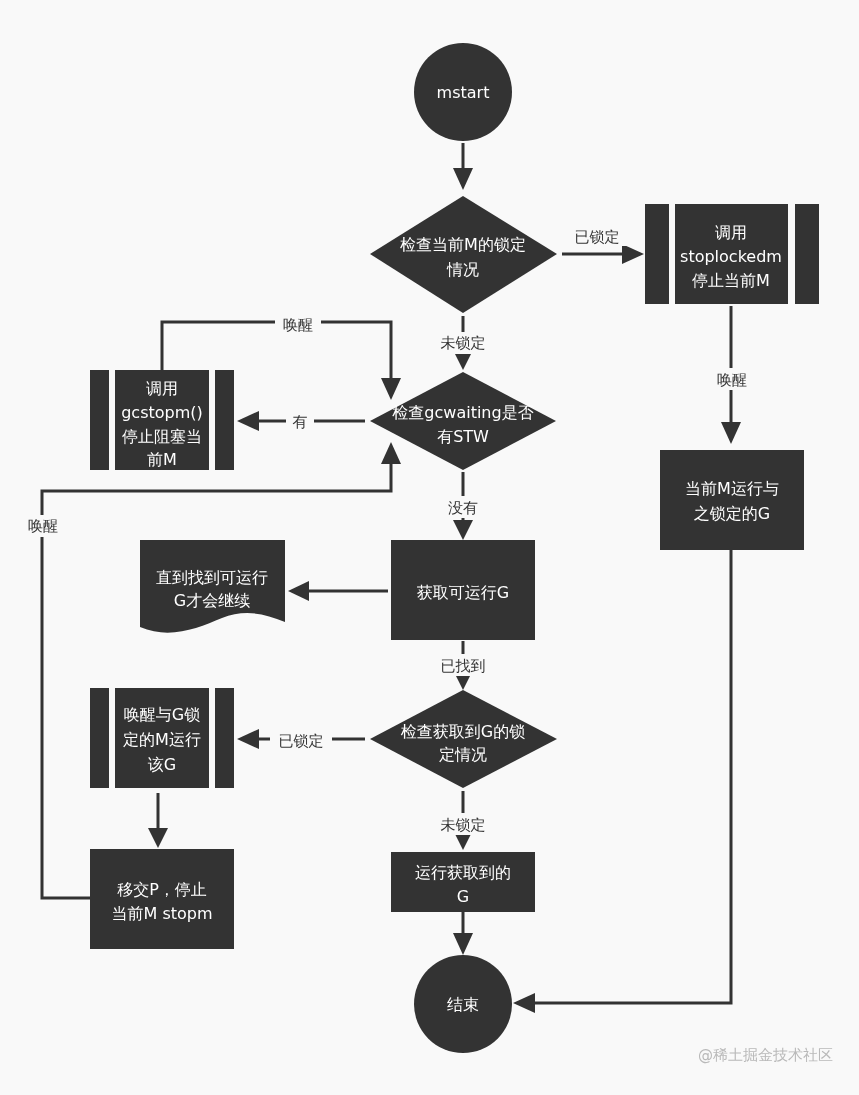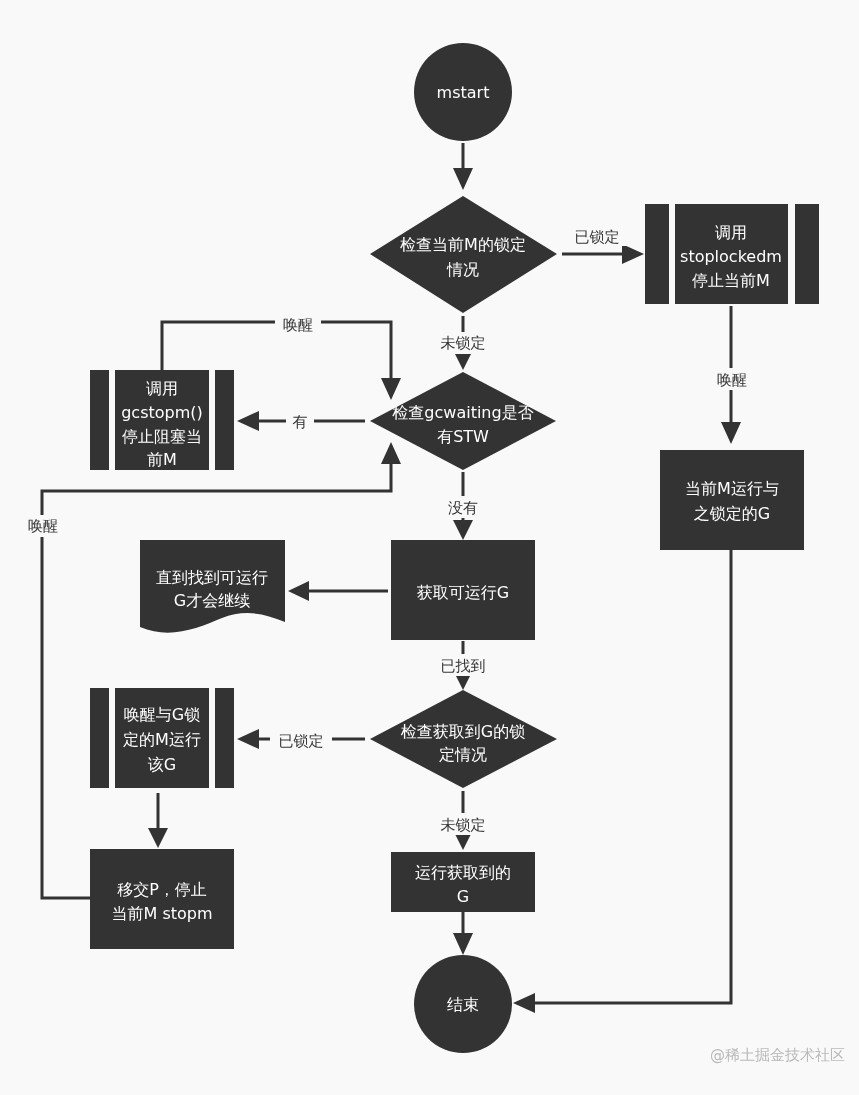--- a/index.html
+++ b/index.html
@@ -5,21 +5,21 @@
   html, body { margin:0; padding:0; }
   body { width:859px; height:1095px; background:#f9f9f9; position:relative; overflow:hidden;
          font-family:"DejaVu Sans","Liberation Sans",sans-serif; }
   svg#diagram { position:absolute; left:0; top:0; }
   .node-text { fill:#ffffff; font-size:16px; font-family:"DejaVu Sans","Liberation Sans",sans-serif; text-anchor:middle; }
   .edge-label { fill:#333333; font-size:15px; font-family:"DejaVu Sans","Liberation Sans",sans-serif; text-anchor:middle; }
   .label-bg { fill:#f9f9f9; }
   .shape { fill:#333333; }
   .edge { stroke:#333333; stroke-width:3; fill:none; }
   .arrow { fill:#333333; }
-  .watermark { position:absolute; right:14px; bottom:30px; font-size:15px; color:#b9b9b9;
+  .watermark { position:absolute; right:26px; bottom:30px; font-size:15px; color:#b9b9b9;
                font-family:"DejaVu Sans","Liberation Sans",sans-serif; }
 </style>
 </head>
 <body>
 
 <svg id="diagram" width="859" height="1095" viewBox="0 0 859 1095" xmlns="http://www.w3.org/2000/svg">
 
   <g>
 
     <g>

